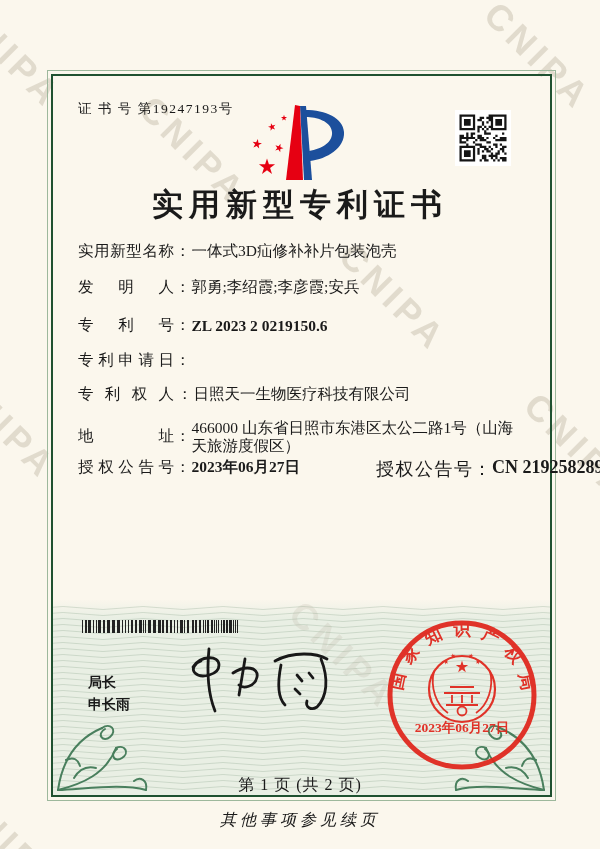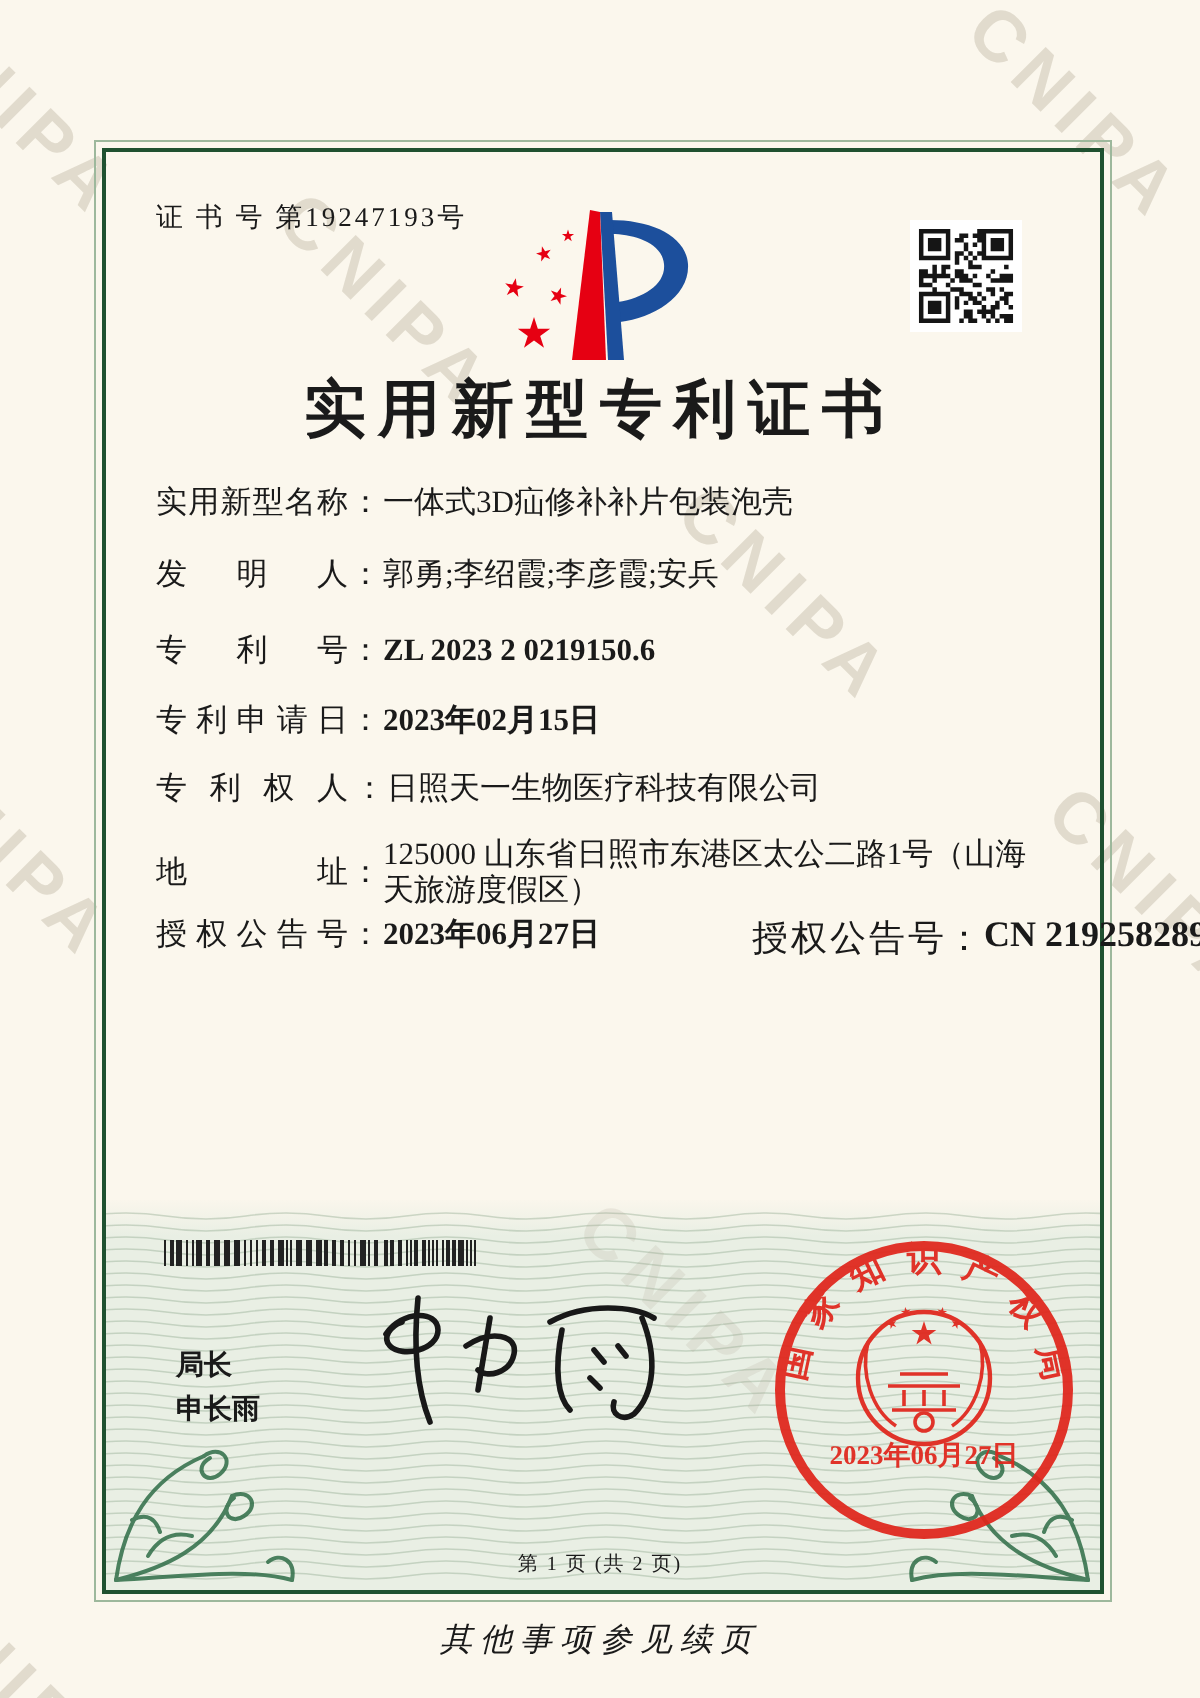--- a/index.html
+++ b/index.html
@@ -47,21 +47,21 @@
 
   .barcode{position:absolute;left:82px;top:620px;z-index:3;}
 
   .officer{position:absolute;left:88px;top:671px;z-index:3;
            font-family:"Liberation Sans","DejaVu Sans",sans-serif;font-weight:700;font-size:14px;line-height:22px;}
   .signature{position:absolute;left:175px;top:645px;z-index:3;}
 
   .seal{position:absolute;left:382px;top:615px;z-index:4;opacity:0.93;}
   .seal text{font-family:"Liberation Serif","DejaVu Serif",serif;}
 
-  .pageno{position:absolute;left:0;top:775px;width:600px;text-align:center;font-size:10px;
+  .pageno{position:absolute;left:0;top:775px;width:600px;text-align:center;font-size:16px;
           letter-spacing:1px;z-index:3;}
   .note{position:absolute;left:0;top:810px;width:600px;text-align:center;font-size:16px;
         letter-spacing:4px;font-style:italic;z-index:3;}
 </style>
 </head>
 <body>
 
 <div class="page">
 
   <div class="wm" style="left:-25px;top:-8px;">CNIPA</div>
@@ -169,32 +169,31 @@
     <span class="val">郭勇;李绍霞;李彦霞;安兵</span>
   </div>
   <div class="row" style="top:315px;">
     <span class="lbl">专利号</span>
       <span class="colon">：</span>
     <span class="val b">ZL 2023 2 0219150.6</span>
   </div>
   <div class="row" style="top:350px;">
     <span class="lbl">专利申请日</span>
       <span class="colon">：</span>
-    <span class="val b">2023年02月15日</span>
   </div>
   <div class="row" style="top:384px;">
     <span class="lbl">专利权人</span>
       <span class="colon"></span>
       <span class="colon">：</span>
     <span class="val">日照天一生物医疗科技有限公司</span>
   </div>
   <div class="row" style="top:419px;">
     <span class="lbl">地址</span>
       <span class="colon">：</span>
-    <span class="val wrap">125000 山东省日照市东港区太公二路1号（山海天旅游度假区）</span>
+    <span class="val wrap">466000 山东省日照市东港区太公二路1号（山海天旅游度假区）</span>
   </div>
   <div class="row" style="top:457px;width:450px;">
     <span class="lbl">授权公告号</span>
       <span class="colon">：</span>
     <span class="val b">2023年06月27日</span>
     <span class="grant2">
       <span class="lbl">授权公告号</span>
         <span class="colon">：</span>
       <span class="val b">CN 219258289 U</span>
     </span>

